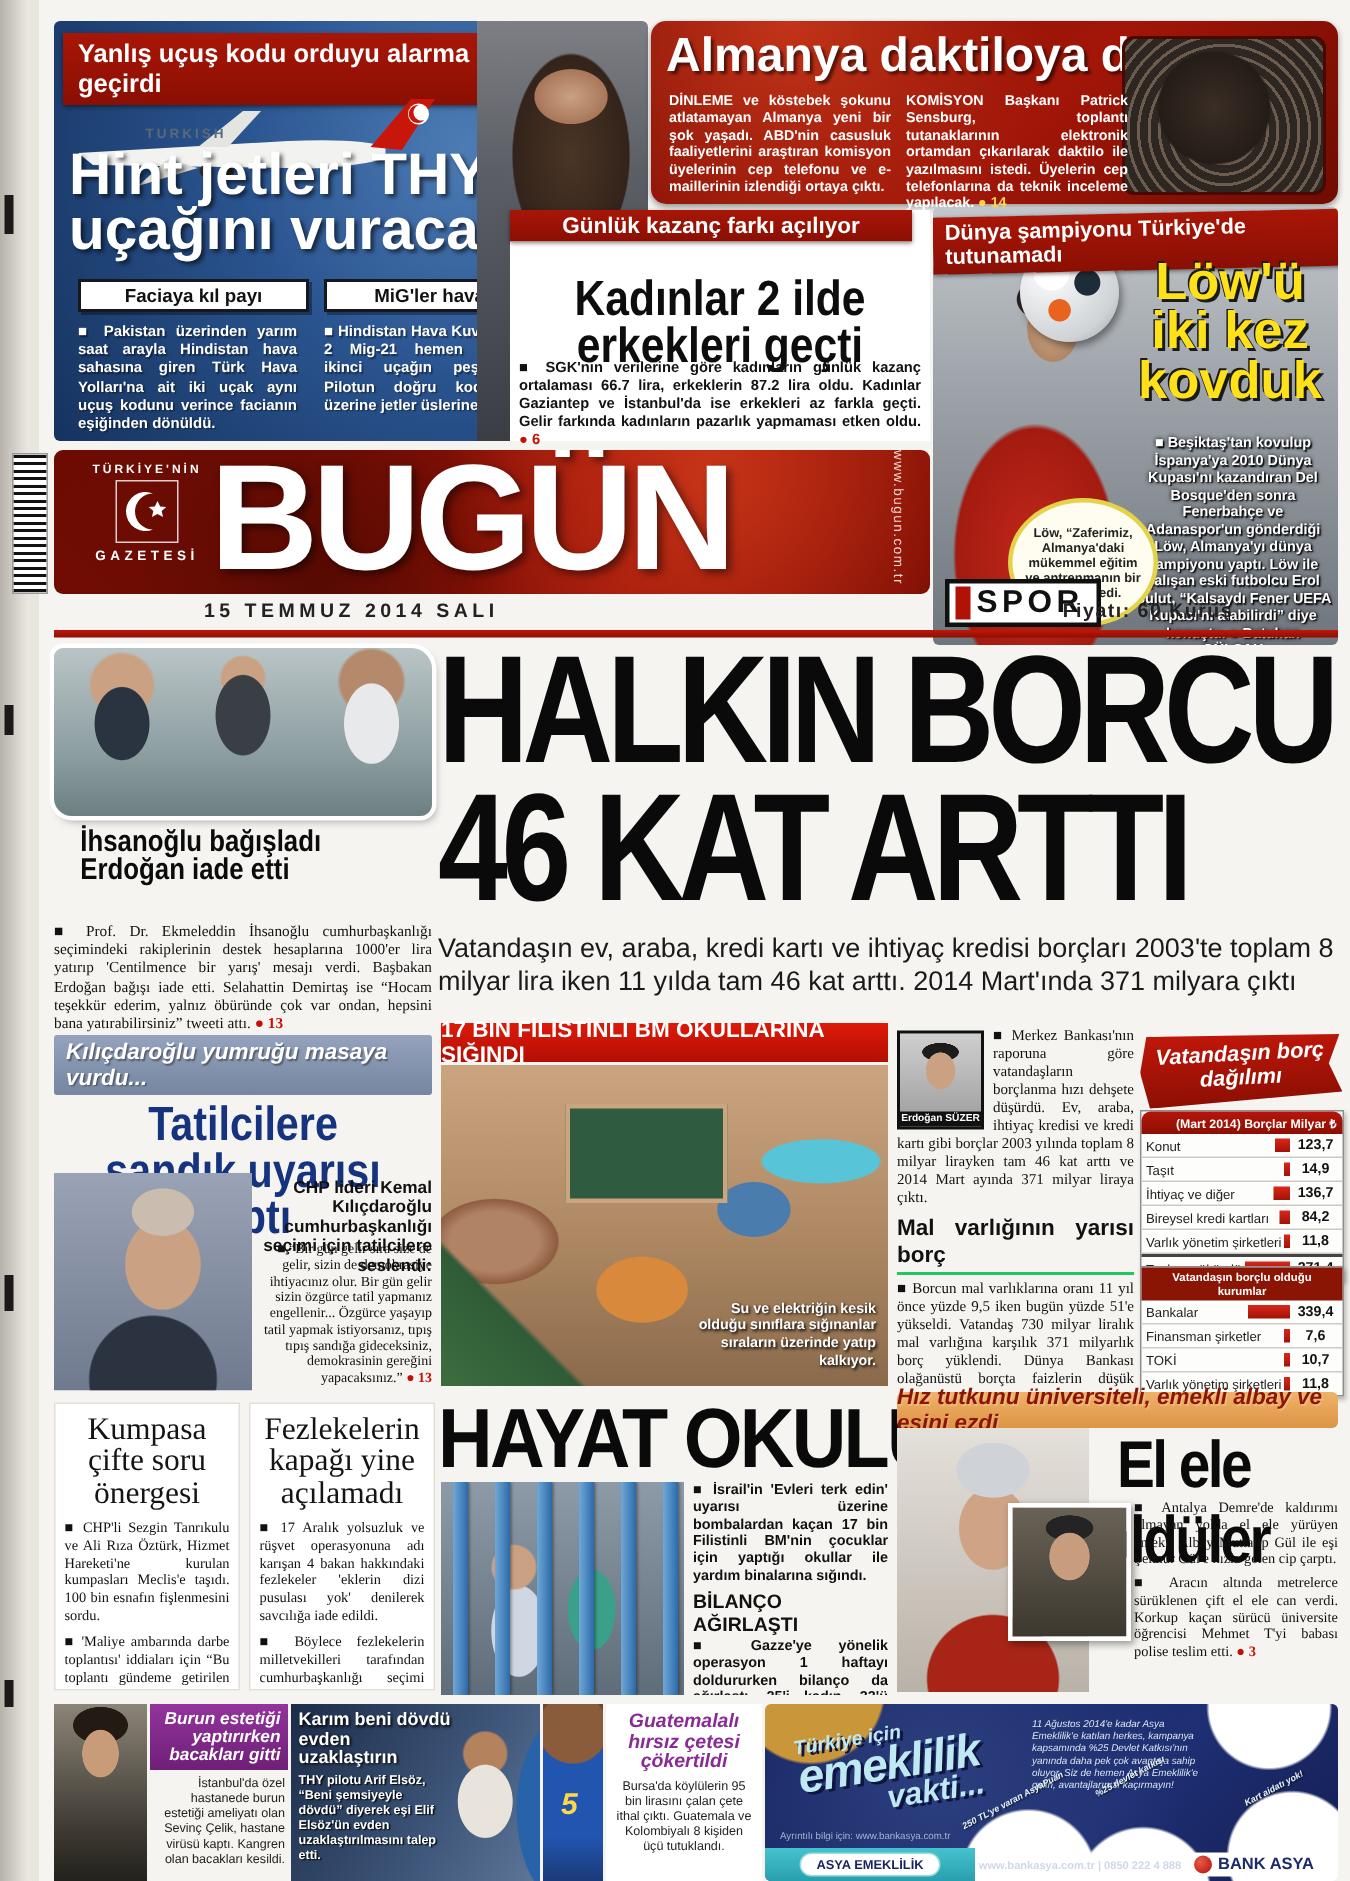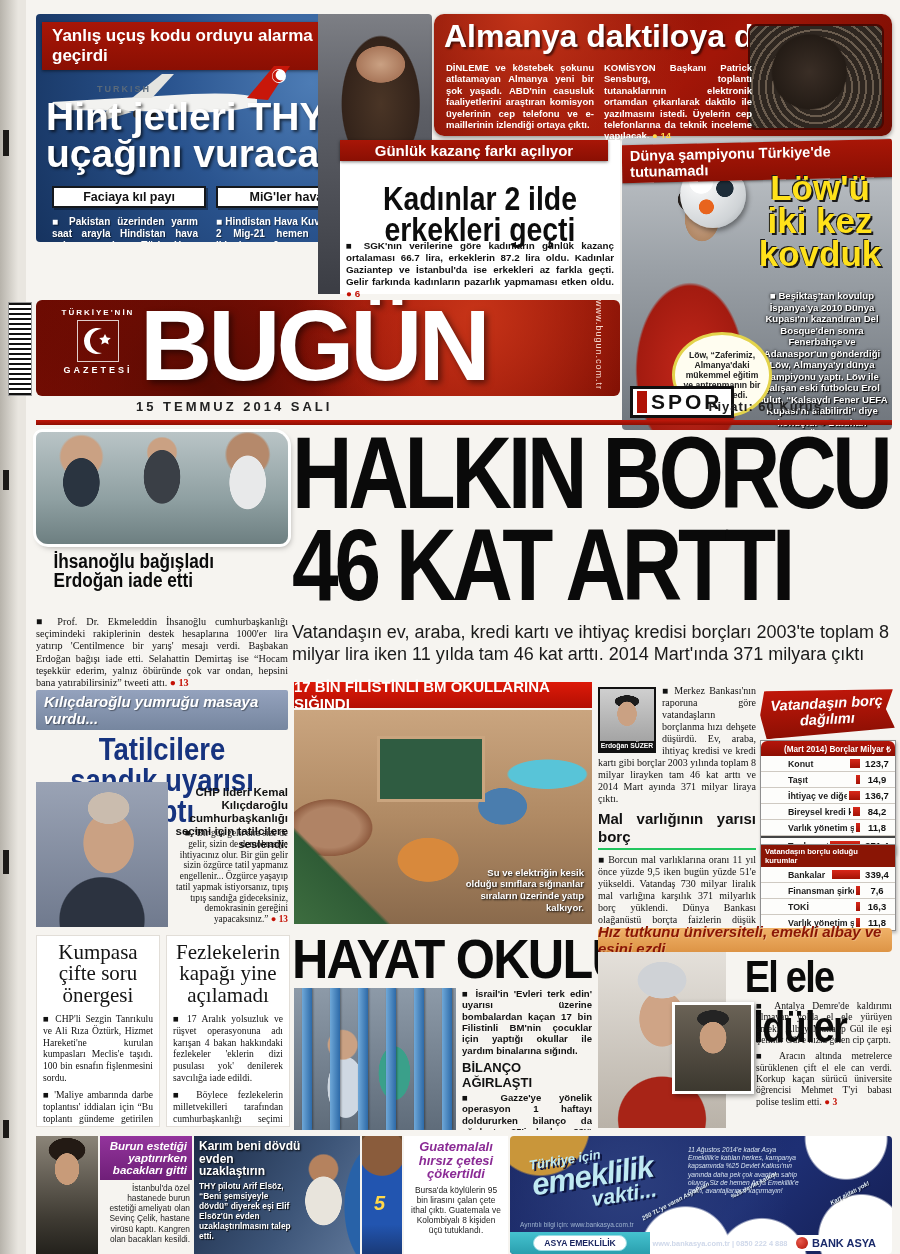--- a/index.html
+++ b/index.html
@@ -7,21 +7,21 @@
         font-family:"Liberation Sans",sans-serif;color:#111;}
   .abs{position:absolute;}
   .cond{display:inline-block;transform:scaleX(.82);transform-origin:left center;white-space:nowrap;}
   .condc{display:inline-block;transform:scaleX(.86);transform-origin:center;}
   .ref{color:#c41004;font-weight:bold;}
   .just{text-align:justify;}
   
   #edge{left:0;top:0;width:26px;height:1254px;background:linear-gradient(90deg,#b7b3ab,#e9e6e0 70%);}
   .regmark{left:3px;width:6px;background:#1c1a18;}
   
-  #blue{left:36px;top:14px;width:394px;height:228px;border-radius:4px;overflow:hidden;
+  #blue{left:36px;top:14px;width:394px;height:280px;border-radius:4px;overflow:hidden;
         background:radial-gradient(circle at 70% 30%,#4d7cb5 0%,#2a548f 45%,#16335f 100%);}
   .kickband{background:linear-gradient(180deg,#a81607,#8a0f03);color:#fff;font-weight:bold;
         padding:4px 10px;font-size:17px;box-shadow:0 1px 3px rgba(0,0,0,.5);}
   #blue .headline{color:#fff;font-size:39px;font-weight:900;line-height:.95;
         text-shadow:2px 2px 3px rgba(0,0,0,.6);}
   .whitebox{background:#fff;border:2px solid #15181c;color:#111;font-weight:bold;font-size:12.5px;
         text-align:center;padding:2px 4px;box-shadow:2px 2px 0 rgba(0,0,0,.35);}
   #blue .body{color:#fff;font-size:10px;line-height:1.22;font-weight:bold;text-shadow:1px 1px 1px rgba(0,0,0,.5);}
   
   #plane{left:6px;top:40px;width:270px;height:80px;}
@@ -157,24 +157,24 @@
      font-family:"Liberation Sans",sans-serif;font-size:6.8px;font-weight:bold;text-align:center;padding:1px 0;}
   #suzer-art .sh{font-family:"Liberation Sans",sans-serif;font-size:15px;font-weight:900;
      border-bottom:2px solid #22c55e;padding-bottom:2px;margin:5px 0 4px;}
   #ribbon{left:760px;top:688px;width:134px;height:48px;transform:rotate(-3deg);
      background:linear-gradient(180deg,#c0170a,#8d0f03);color:#fff;font-weight:bold;font-style:italic;
      font-size:14.5px;display:flex;align-items:center;justify-content:center;text-align:center;line-height:1.1;
      clip-path:polygon(4% 0,100% 10%,94% 50%,100% 90%,4% 100%,0 50%);}
   .dtable{position:absolute;left:760px;width:134px;background:#fdfdfb;border:1px solid #8f8f8f;box-shadow:1px 2px 3px rgba(0,0,0,.25);}
   .dtable .hd{background:linear-gradient(180deg,#b5150a,#8d0f03);color:#fff;font-weight:bold;
      font-size:8.2px;text-align:right;padding:2px 4px;border-radius:6px 6px 0 0;}
-  .dtable .hd2{background:#8a1505;color:#fff;font-weight:bold;font-size:7.6px;text-align:left;padding:2px 4px;}
+  .dtable .hd2{background:#8a1505;color:#fff;font-weight:bold;font-size:7.6px;text-align:center;padding:2px 4px;}
   .trow{display:flex;align-items:center;border-bottom:1px solid #cfcac2;padding:1px 3px;height:13px;}
   .trow:last-child{border-bottom:none;}
-  .tlabel{flex:1;font-size:8.8px;font-weight:bold;color:#1c1c1c;white-space:nowrap;overflow:hidden;margin-left:24px;}
+  .tlabel{flex:1;font-size:8.8px;font-weight:normal;color:#1c1c1c;white-space:nowrap;overflow:hidden;}
   .tbar{height:9px;background:linear-gradient(180deg,#d8281a,#a31205);margin:0 2px;}
   .tval{width:30px;text-align:center;font-size:9.5px;font-weight:bold;}
   #t1 .trow:last-child{border-top:2px solid #444;}
   
   #elele-kick{left:598px;top:928px;width:294px;height:24px;border-radius:4px;
      background:linear-gradient(180deg,#f0b269,#dd9445);color:#8a1505;font-weight:900;font-style:italic;
      font-size:15px;display:flex;align-items:center;justify-content:center;text-shadow:1px 1px 0 #fff3;}
   #elele-h{left:686px;top:952px;width:206px;text-align:center;font-size:44px;font-weight:900;
      letter-spacing:-2px;color:#0a0a0a;}
   #elele-w{left:598px;top:952px;width:128px;height:176px;
@@ -453,21 +453,21 @@
         <span class="tval">339,4</span>
       </div>
         <div class="trow">
         <span class="tlabel">Finansman şirketler</span>
         <span class="tbar" style="width: 4px;"></span>
         <span class="tval">7,6</span>
       </div>
         <div class="trow">
         <span class="tlabel">TOKİ</span>
         <span class="tbar" style="width: 4px;"></span>
-        <span class="tval">16,3</span>
+        <span class="tval">10,7</span>
       </div>
         <div class="trow">
         <span class="tlabel">Varlık yönetim şirketleri</span>
         <span class="tbar" style="width: 4px;"></span>
         <span class="tval">11,8</span>
       </div>
       </div>
   </div>
 
   <div id="elele-kick" class="abs">Hız tutkunu üniversiteli, emekli albay ve eşini ezdi</div>

